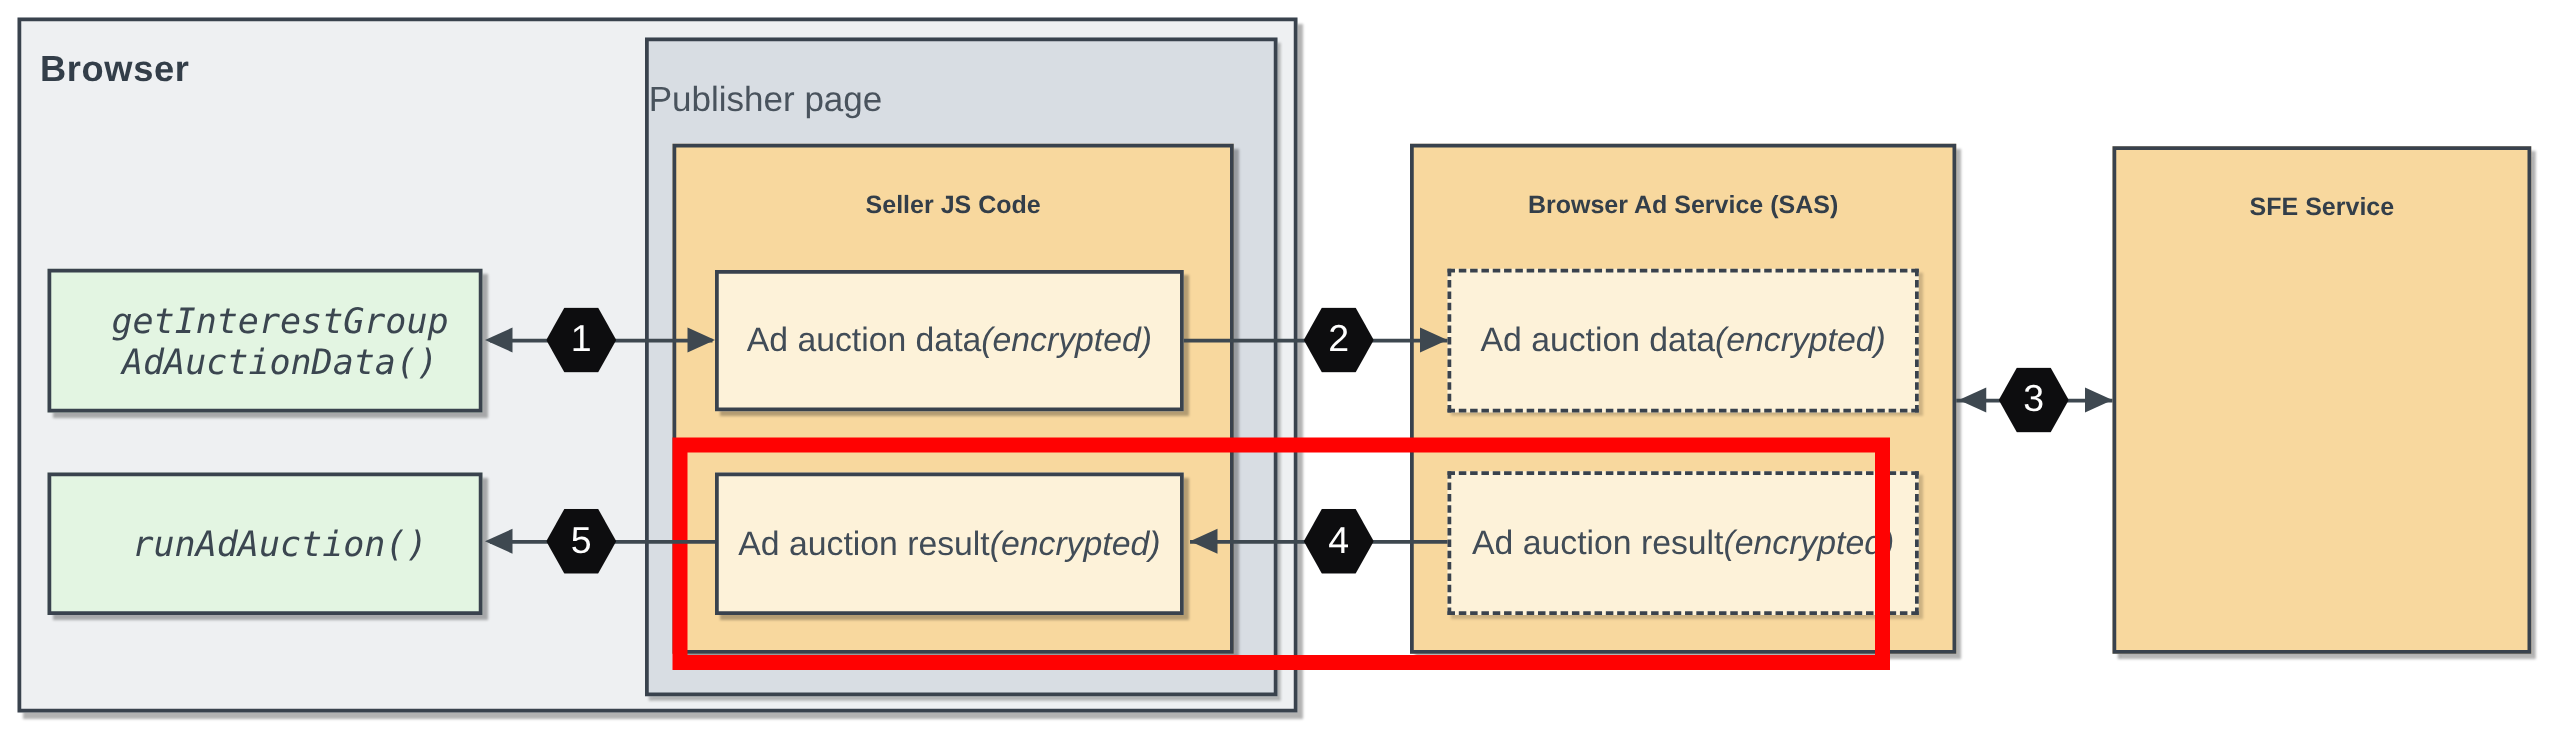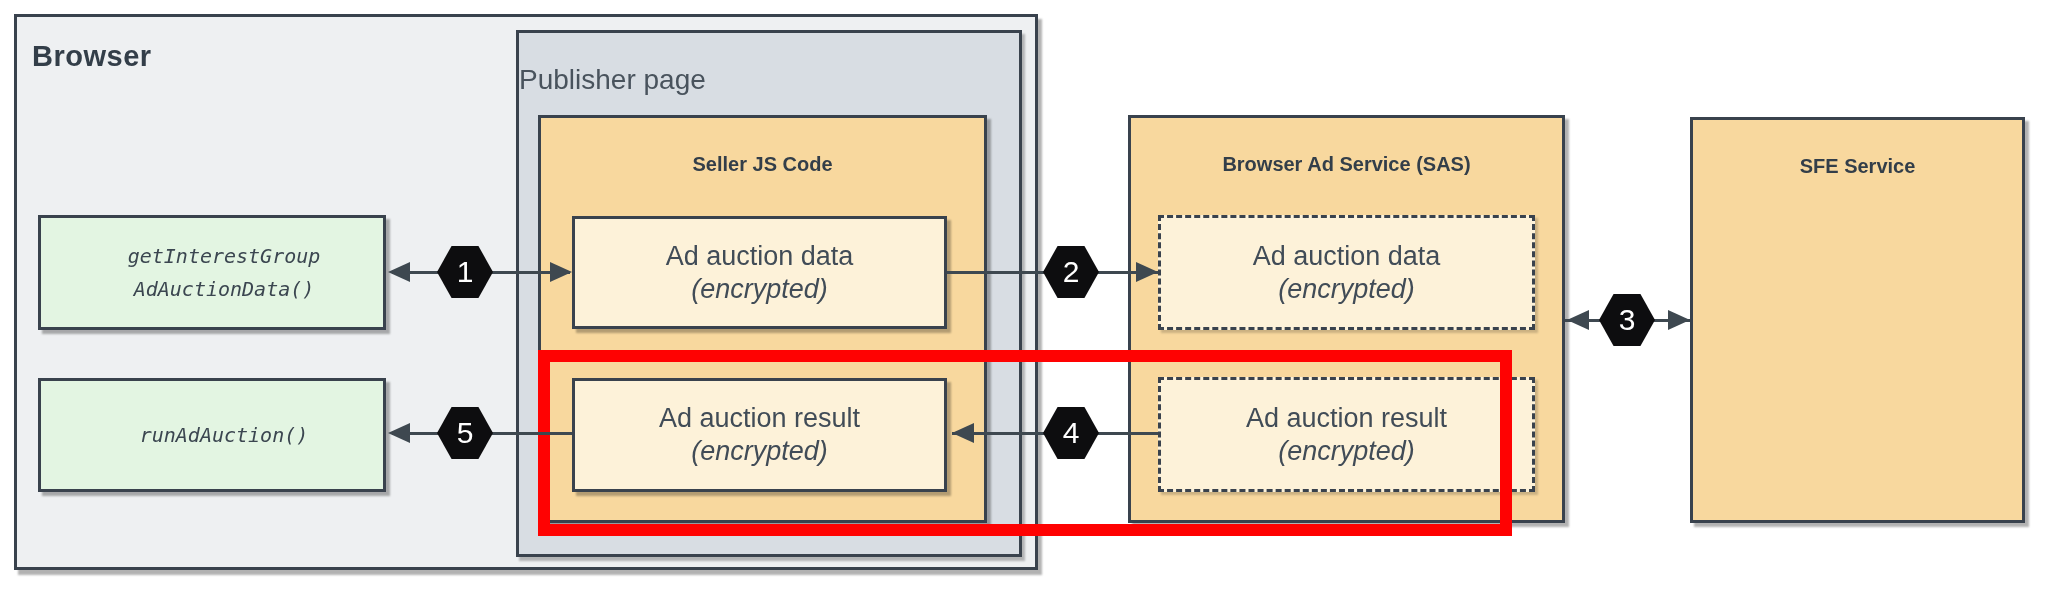--- a/index.html
+++ b/index.html
@@ -36,40 +36,40 @@
   .sas-box{left:1128px;top:115px;width:437px;height:408px;}
   .sfe-box{left:1690px;top:117px;width:335px;height:406px;}
   .box-title{
     position:absolute;left:0;top:30px;width:100%;text-align:center;
     font-size:20px;font-weight:bold;line-height:32px;color:#333e49;
   }
   
   .inner-box{
     background:#fdf2d9;border:3px solid #39424d;
     box-shadow:4px 4px 2px rgba(0,0,0,0.28);
-    display:flex;flex-direction:column;align-items:center;justify-content:center;
+    display:flex;flex-direction:row;align-items:center;justify-content:center;
     font-size:27px;line-height:33px;color:#414c57;text-align:center;
   }
   .inner-box.dashed{
     border-style:dashed;
     box-shadow:3px 3px 2px rgba(0,0,0,0.18);
   }
   .it{font-style:italic;}
   .js-inner-1{left:572px;top:216px;width:375px;height:113px;}
   .js-inner-2{left:572px;top:378px;width:375px;height:114px;}
   .sas-inner-1{left:1158px;top:215px;width:377px;height:115px;}
   .sas-inner-2{left:1158px;top:377px;width:377px;height:115px;}
   .ba-box{left:1723px;top:215px;width:275px;height:277px;font-size:28px;}
   
   .api-box{
     background:#e3f5e2;border:3px solid #39424d;
     box-shadow:4px 4px 2px rgba(0,0,0,0.30);
     display:flex;flex-direction:column;align-items:center;justify-content:center;
     font-family:"DejaVu Sans Mono",monospace;font-style:italic;
-    font-size:20px;line-height:33px;color:#3b4650;text-align:center;padding-left:24px;
+    font-size:28px;line-height:33px;color:#3b4650;text-align:center;padding-left:24px;
   }
   .api-1{left:38px;top:215px;width:348px;height:115px;}
   .api-2{left:38px;top:378px;width:348px;height:114px;}
   
   .red-rect{
     left:538px;top:350px;width:974px;height:186px;
     border:12px solid #ff0202;z-index:40;background:transparent;
   }
   
   .line{height:3px;background:#3e4850;z-index:50;}

